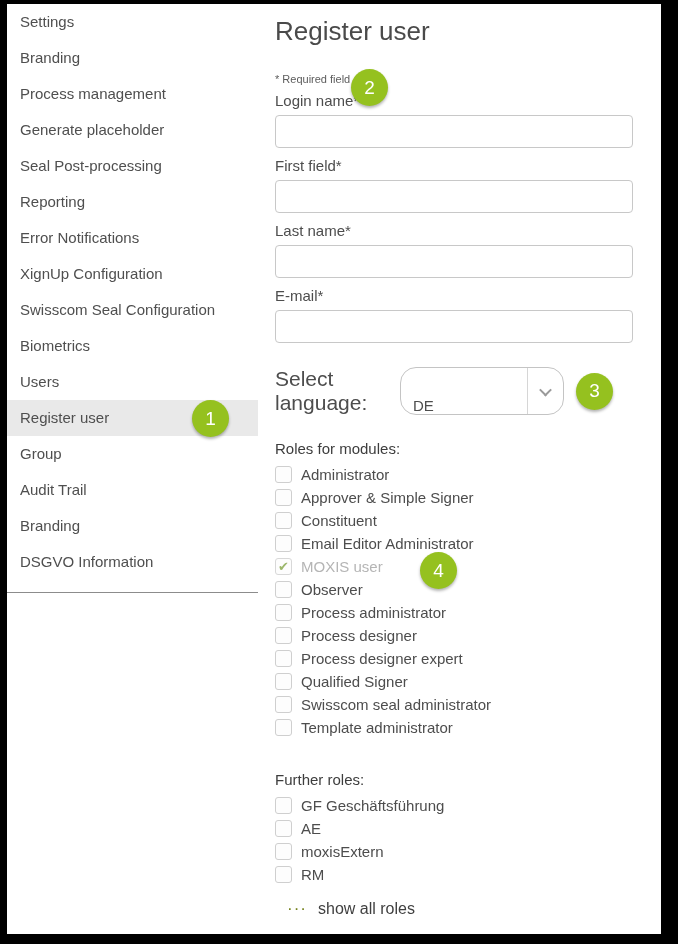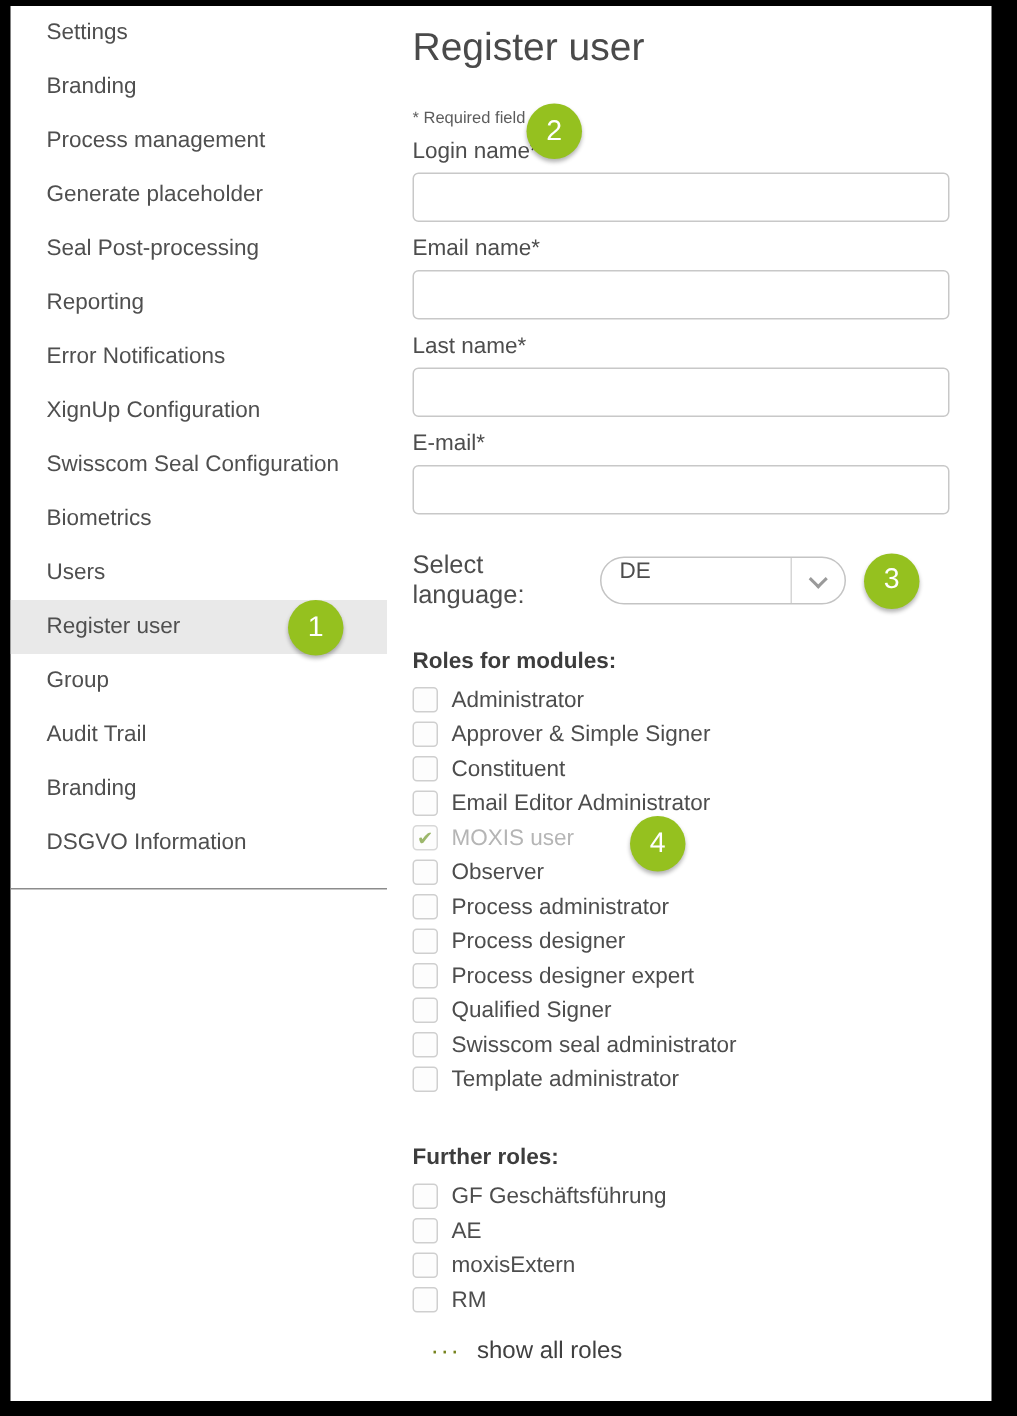--- a/index.html
+++ b/index.html
@@ -31,21 +31,21 @@
   .sidebar-title {
     font-size: 16px;
     font-weight: bold;
     color: #3b3b3b;
     padding: 12px 0 6px 13px;
   }
   .nav-item {
     position: relative;
     height: 36px;
     line-height: 36px;
-    padding-left: 24px;
+    padding-left: 13px;
     font-size: 15px;
     color: #4f4f4f;
     cursor: pointer;
     white-space: nowrap;
   }
   .nav-item.active {
     background: #e9e9e9;
   }
   .sidebar-divider {
     margin-top: 12px;
@@ -111,31 +111,31 @@
     background: #fff;
   }
 
   
   .language-row {
     margin-top: 24px;
     display: flex;
     align-items: center;
   }
   .language-label {
-    font-size: 17px;
+    font-size: 21px;
     color: #4d4d4d;
     width: 125px;
   }
   .select-box {
     width: 164px;
-    height: 32px;
+    height: 48px;
     border: 1px solid #c4c4c4;
     border-radius: 16px;
     display: flex;
-    align-items: flex-start;
+    align-items: flex-end;
     cursor: pointer;
     background: #fff;
   }
   .select-value {
     flex: 1;
     padding-left: 12px;
     font-size: 15px;
     color: #4d4d4d;
   }
   .select-arrow-zone {
@@ -150,21 +150,21 @@
     width: 9px; height: 9px;
     border-right: 2px solid #9a9a9a;
     border-bottom: 2px solid #9a9a9a;
     transform: rotate(45deg) translate(-1px,-1px);
   }
   .badge-step3 { margin-left: 12px; }
 
   
   .section-title {
     font-size: 15px;
-    font-weight: bold;
+    font-weight: normal;
     color: #3d3d3d;
     margin-bottom: 6px;
   }
   .roles-section { margin-top: 25px; }
   .further-section { margin-top: 33px; }
   .checkbox-row {
     position: relative;
     display: flex;
     align-items: center;
     height: 22px;
@@ -259,21 +259,21 @@
         <span class="required-note">* Required field</span>
         <span class="badge badge-step2">2</span>
       </div>
 
       <div class="field-group">
         <div class="field-label">Login name*</div>
         <input class="text-input" type="text" value="" style="">
       </div>
 
       <div class="field-group">
-        <div class="field-label">Email name*</div>
+        <div class="field-label">First field*</div>
         <input class="text-input" type="text" value="" style="">
       </div>
 
       <div class="field-group">
         <div class="field-label">Last name*</div>
         <input class="text-input" type="text" value="" style="">
       </div>
 
       <div class="field-group">
         <div class="field-label">E-mail*</div>

